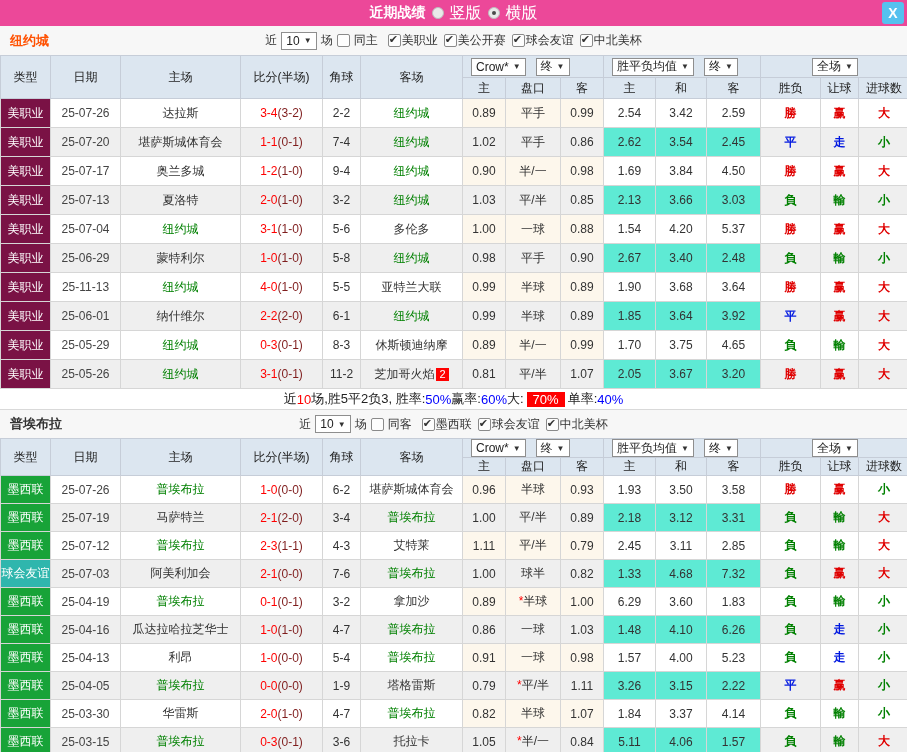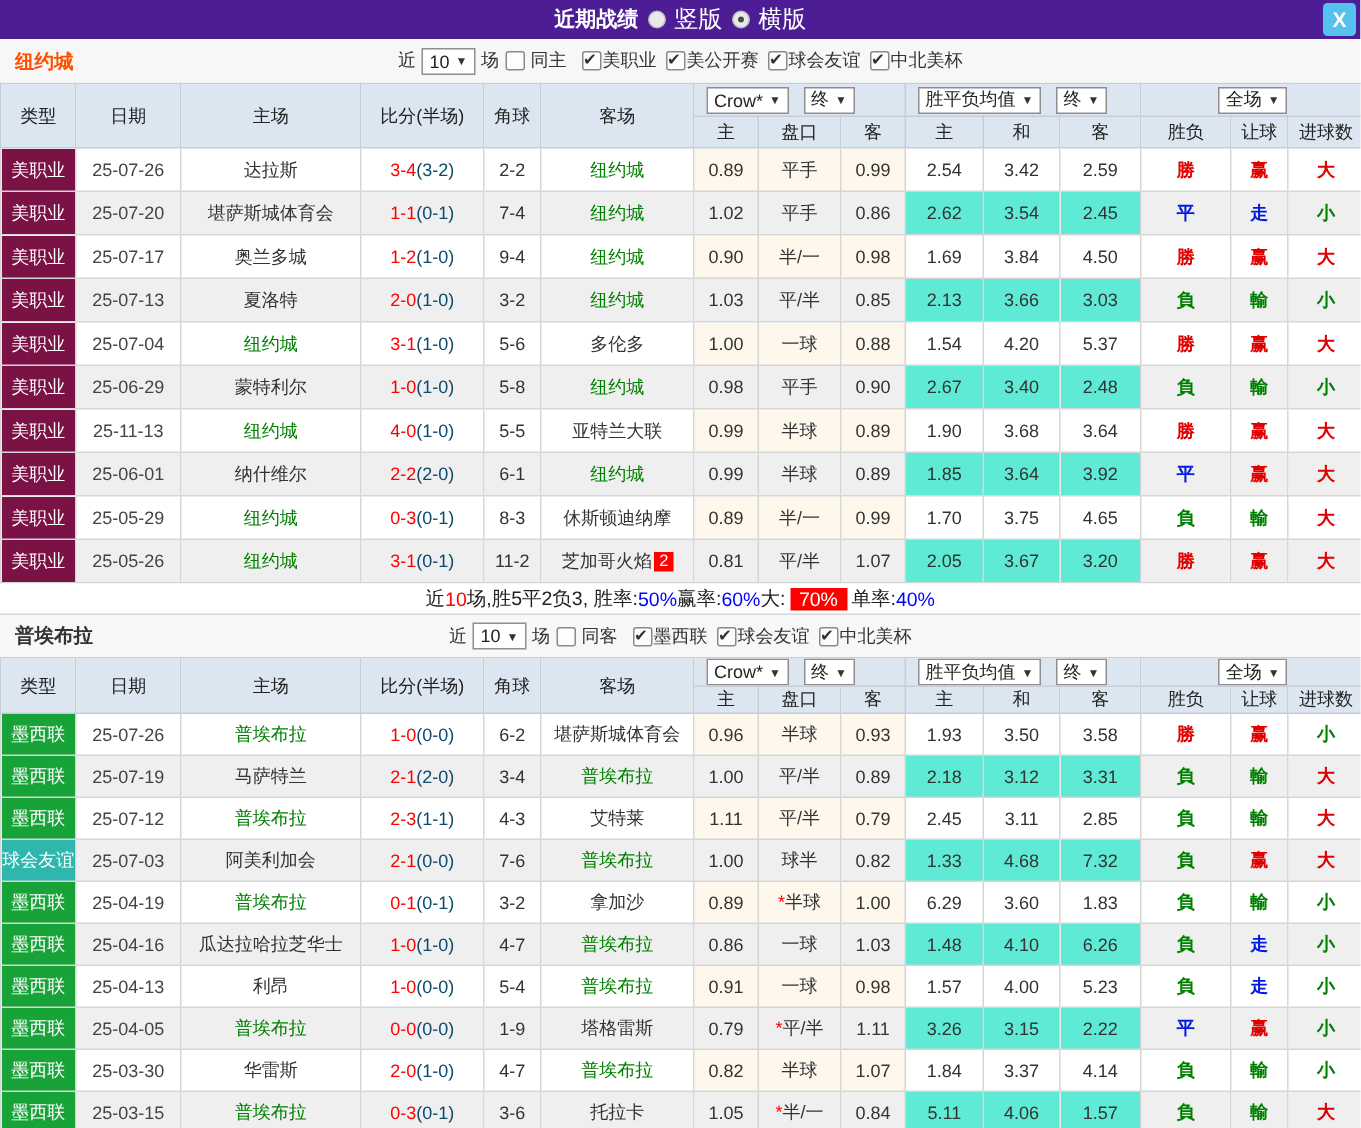--- a/index.html
+++ b/index.html
@@ -3,21 +3,21 @@
 <meta charset="utf-8">
 <style>
   * { box-sizing: border-box; }
   html,body { margin:0; padding:0; }
   body {
     width:907px; background:#fff; color:#333;
     font-family:"Liberation Sans","DejaVu Sans",sans-serif; font-size:12px;
   }
   
   .titlebar {
-    height:26px; background:#4c1d95; position:relative;
+    height:26px; background:#ec4899; position:relative;
     display:flex; align-items:center; justify-content:center; gap:6px; color:#fff;
   }
   .titlebar .title { font-weight:bold; font-size:14px; }
   .radio {
     width:12px; height:12px; border-radius:50%; background:#E9E9E9;
     border:1px solid #BDBDBD; display:inline-block; position:relative; cursor:pointer;
   }
   .radio.checked::after {
     content:""; position:absolute; left:3px; top:3px; width:4px; height:4px;
     border-radius:50%; background:#4A4A4A;
@@ -67,21 +67,21 @@
   .grp-inner.center { justify-content:center; padding-left:0; }
   tr.odd  td { background:#FFFFFF; }
   tr.even td { background:#EFEFEF; }
   tr.odd  td.c-odds { background:#FDF7EC; }
   td.c-mean { background:#E9F4FA; }
   tr.even td.c-mean { background:#5eead4; }
   td.type { color:#fff; }
   td.date { color:#444; }
   td.team.hl { color:#008000; }
   td.score .m { color:#FF0000; }
-  td.score .h { color:#0c4a6e; }
+  td.score .h { color:#7f1d1d; }
   td.pk .star { color:#FF0000; }
   td.res { font-weight:bold; }
   .res-r { color:#E00000; }
   .res-b { color:#0018E0; }
   .res-g { color:#008000; }
   .badge {
     display:inline-block; background:#FF0000; color:#fff; font-size:11px;
     line-height:13px; padding:0 3px; margin-left:2px; vertical-align:middle;
   }
   

